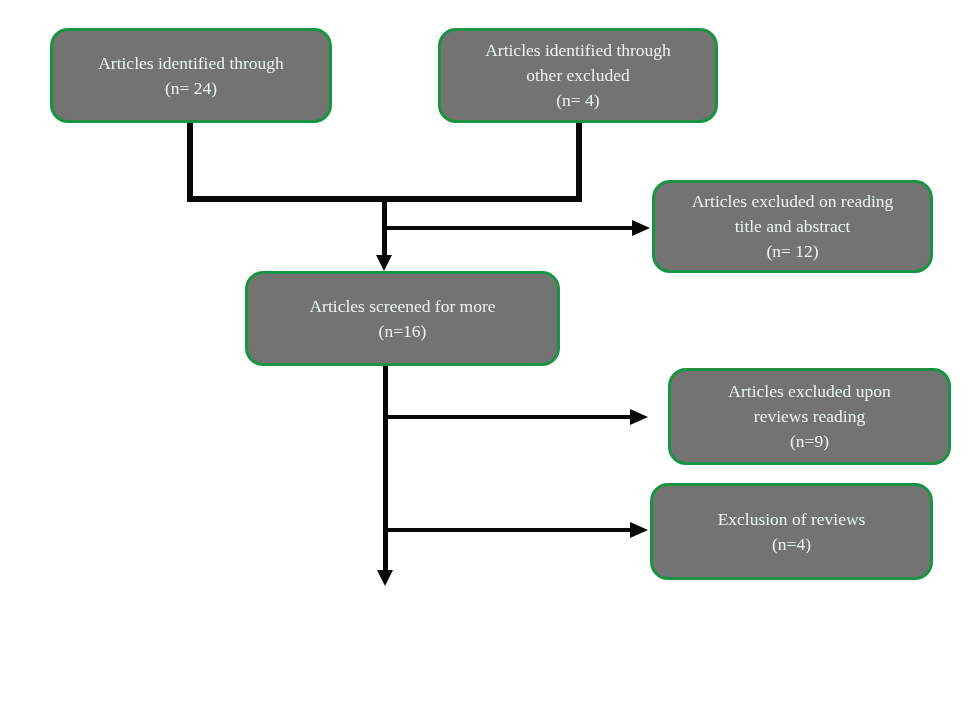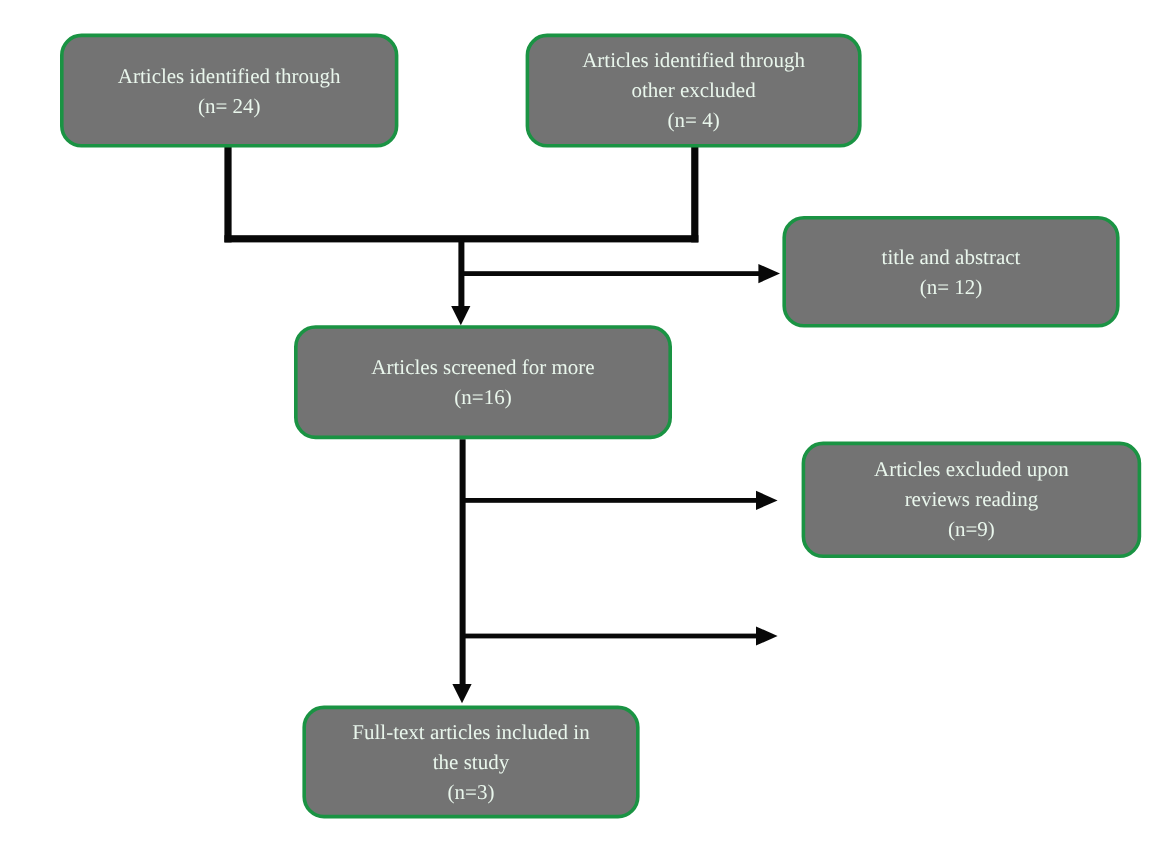--- a/index.html
+++ b/index.html
@@ -80,35 +80,35 @@
     <span>(n= 24)</span>
   </div>
 
   <div class="node" style="left:438px; top:28px; width:280px; height:95px;">
     <span>Articles identified through</span>
     <span>other excluded</span>
     <span>(n= 4)</span>
   </div>
 
   <div class="node" style="left:652px; top:180px; width:281px; height:93px;">
+    <span>Articles excluded on reading</span>
     <span>title and abstract</span>
     <span>(n= 12)</span>
   </div>
 
   <div class="node" style="left:245px; top:271px; width:315px; height:95px;">
     <span>Articles screened for more</span>
     <span>(n=16)</span>
   </div>
 
   <div class="node" style="left:668px; top:368px; width:283px; height:97px;">
     <span>Articles excluded upon</span>
     <span>reviews reading</span>
     <span>(n=9)</span>
   </div>
 
+  <div class="node" style="left:650px; top:483px; width:283px; height:97px;">
+    <span>Exclusion of reviews</span>
+    <span>(n=4)</span>
+  </div>
 
-  <div class="node" style="left:252px; top:588px; width:281px; height:94px;">
-    <span>Full-text articles included in</span>
-    <span>the study</span>
-    <span>(n=3)</span>
-  </div>
 
 </div>
 
 </body></html>

